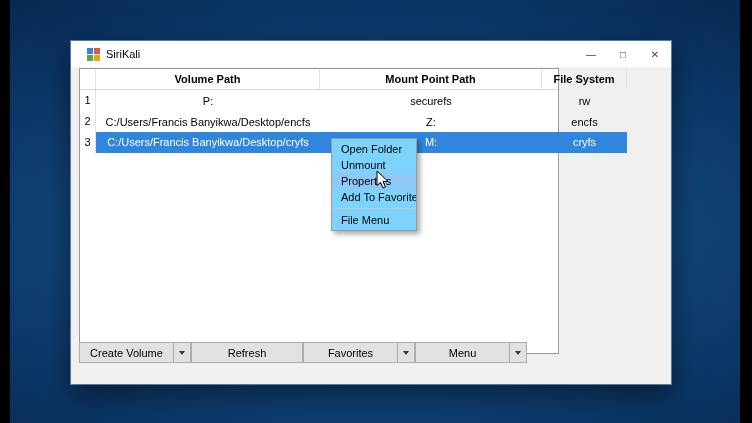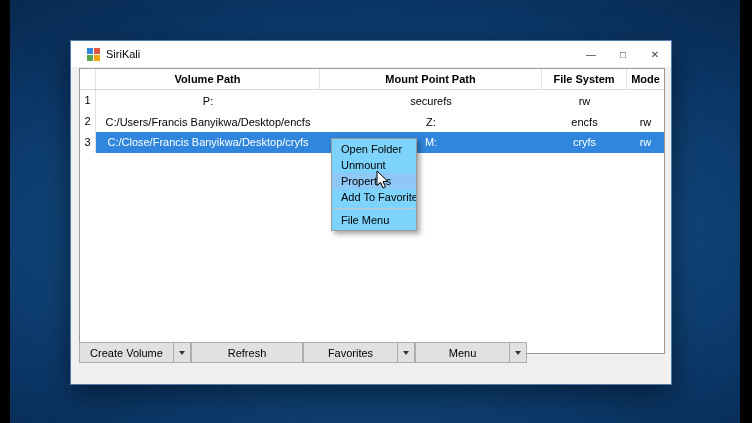--- a/index.html
+++ b/index.html
@@ -31,21 +31,21 @@
   .app-icon { width: 13px; height: 13px; display: inline-block; }
   .title-text { font-size: 11px; color: #000; margin-left: 6px; }
   .win-controls { margin-left: auto; display: flex; height: 100%; }
   .win-btn {
     width: 32px; height: 100%;
     display: flex; align-items: center; justify-content: center;
     font-size: 10px; color: #444; cursor: default;
   }
 
   .table {
-    position: absolute; left: 8px; top: 27px; width: 586px; height: 286px;
+    position: absolute; left: 8px; top: 27px; width: 480px; height: 286px;
     background: #ffffff; border: 1px solid #9a9a9a;
     box-sizing: border-box;
   }
   .thead, .trow {
     display: grid;
     grid-template-columns: 16px 224px 222px 85px 1fr;
     align-items: center;
   }
   .thead { height: 20px; border-bottom: 1px solid #d9d9d9; }
   .thead .cell {
@@ -143,21 +143,21 @@
       <div class="trow">
         <div class="rownum">2</div>
         <div class="cell">C:/Users/Francis Banyikwa/Desktop/encfs</div>
         <div class="cell">Z:</div>
         <div class="cell">encfs</div>
         <div class="cell">rw</div>
       </div>
 
       <div class="trow selected">
         <div class="rownum">3</div>
-        <div class="cell">C:/Close/Francis Banyikwa/Desktop/cryfs</div>
+        <div class="cell">C:/Users/Francis Banyikwa/Desktop/cryfs</div>
         <div class="cell">M:</div>
         <div class="cell">cryfs</div>
         <div class="cell">rw</div>
       </div>
     </div>
 
     <div class="context-menu">
       <div class="menu-item">Open Folder</div>
       <div class="menu-item">Unmount</div>
       <div class="menu-item highlighted">Properties</div>

